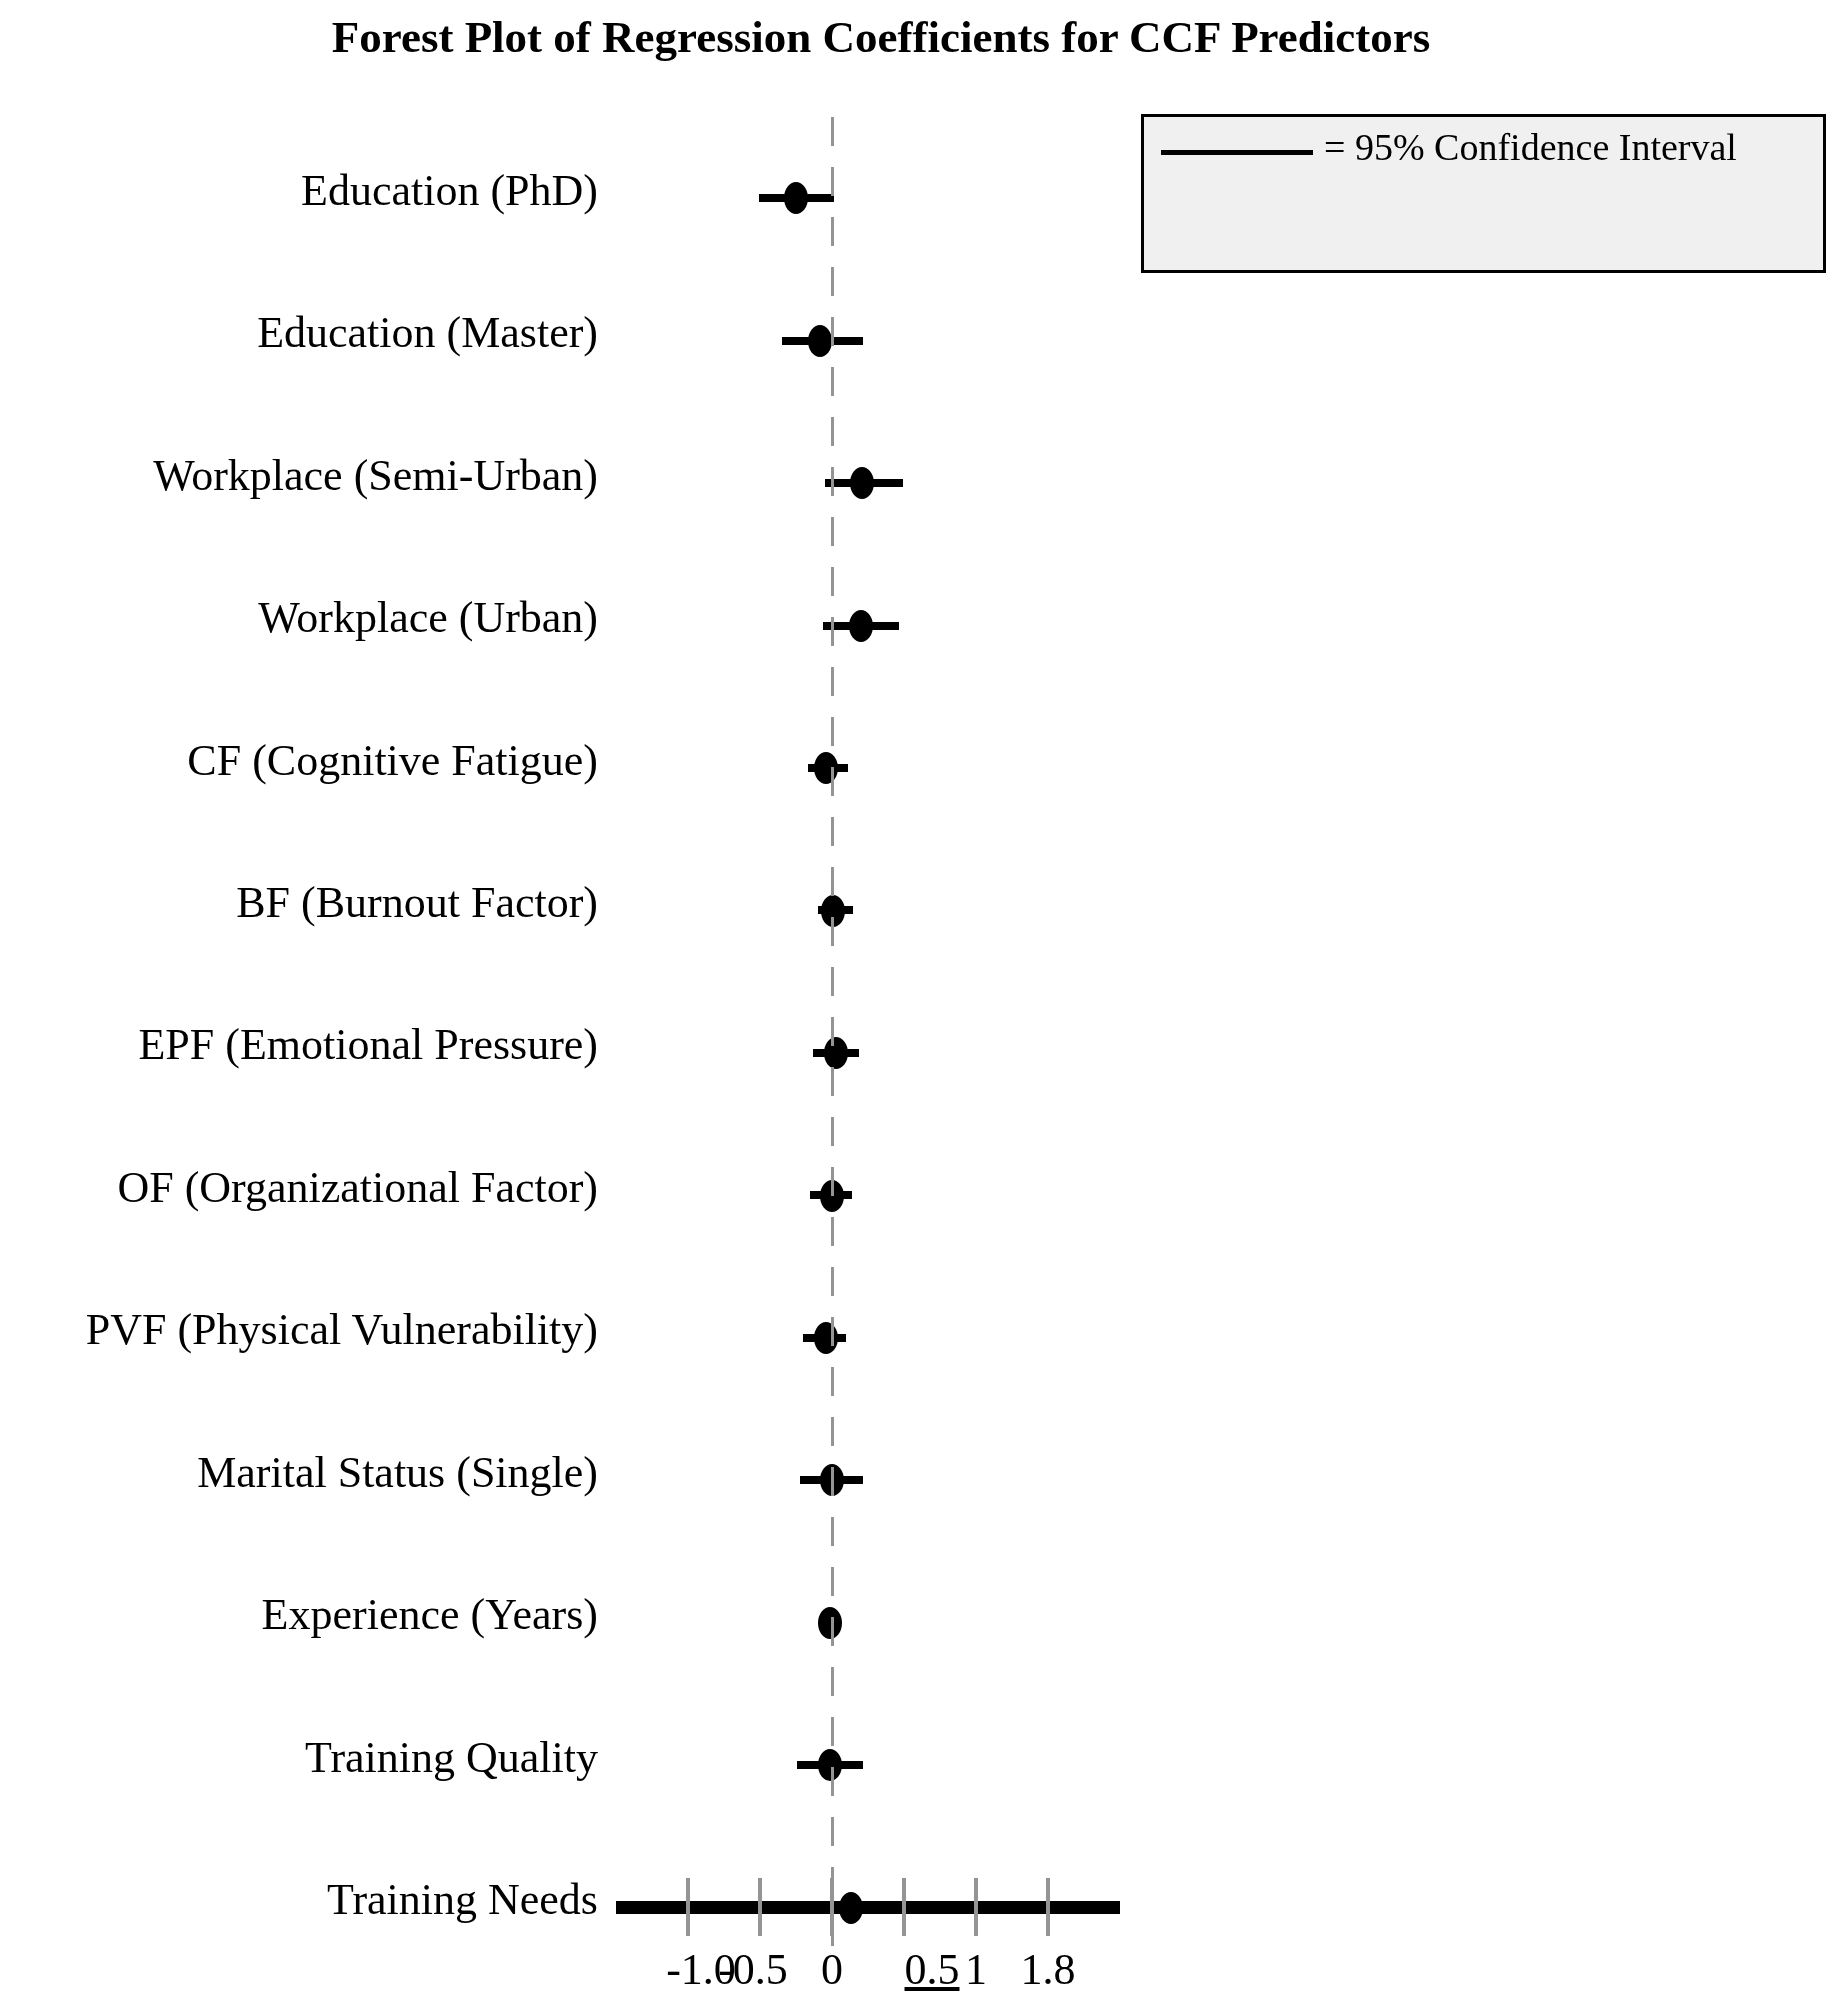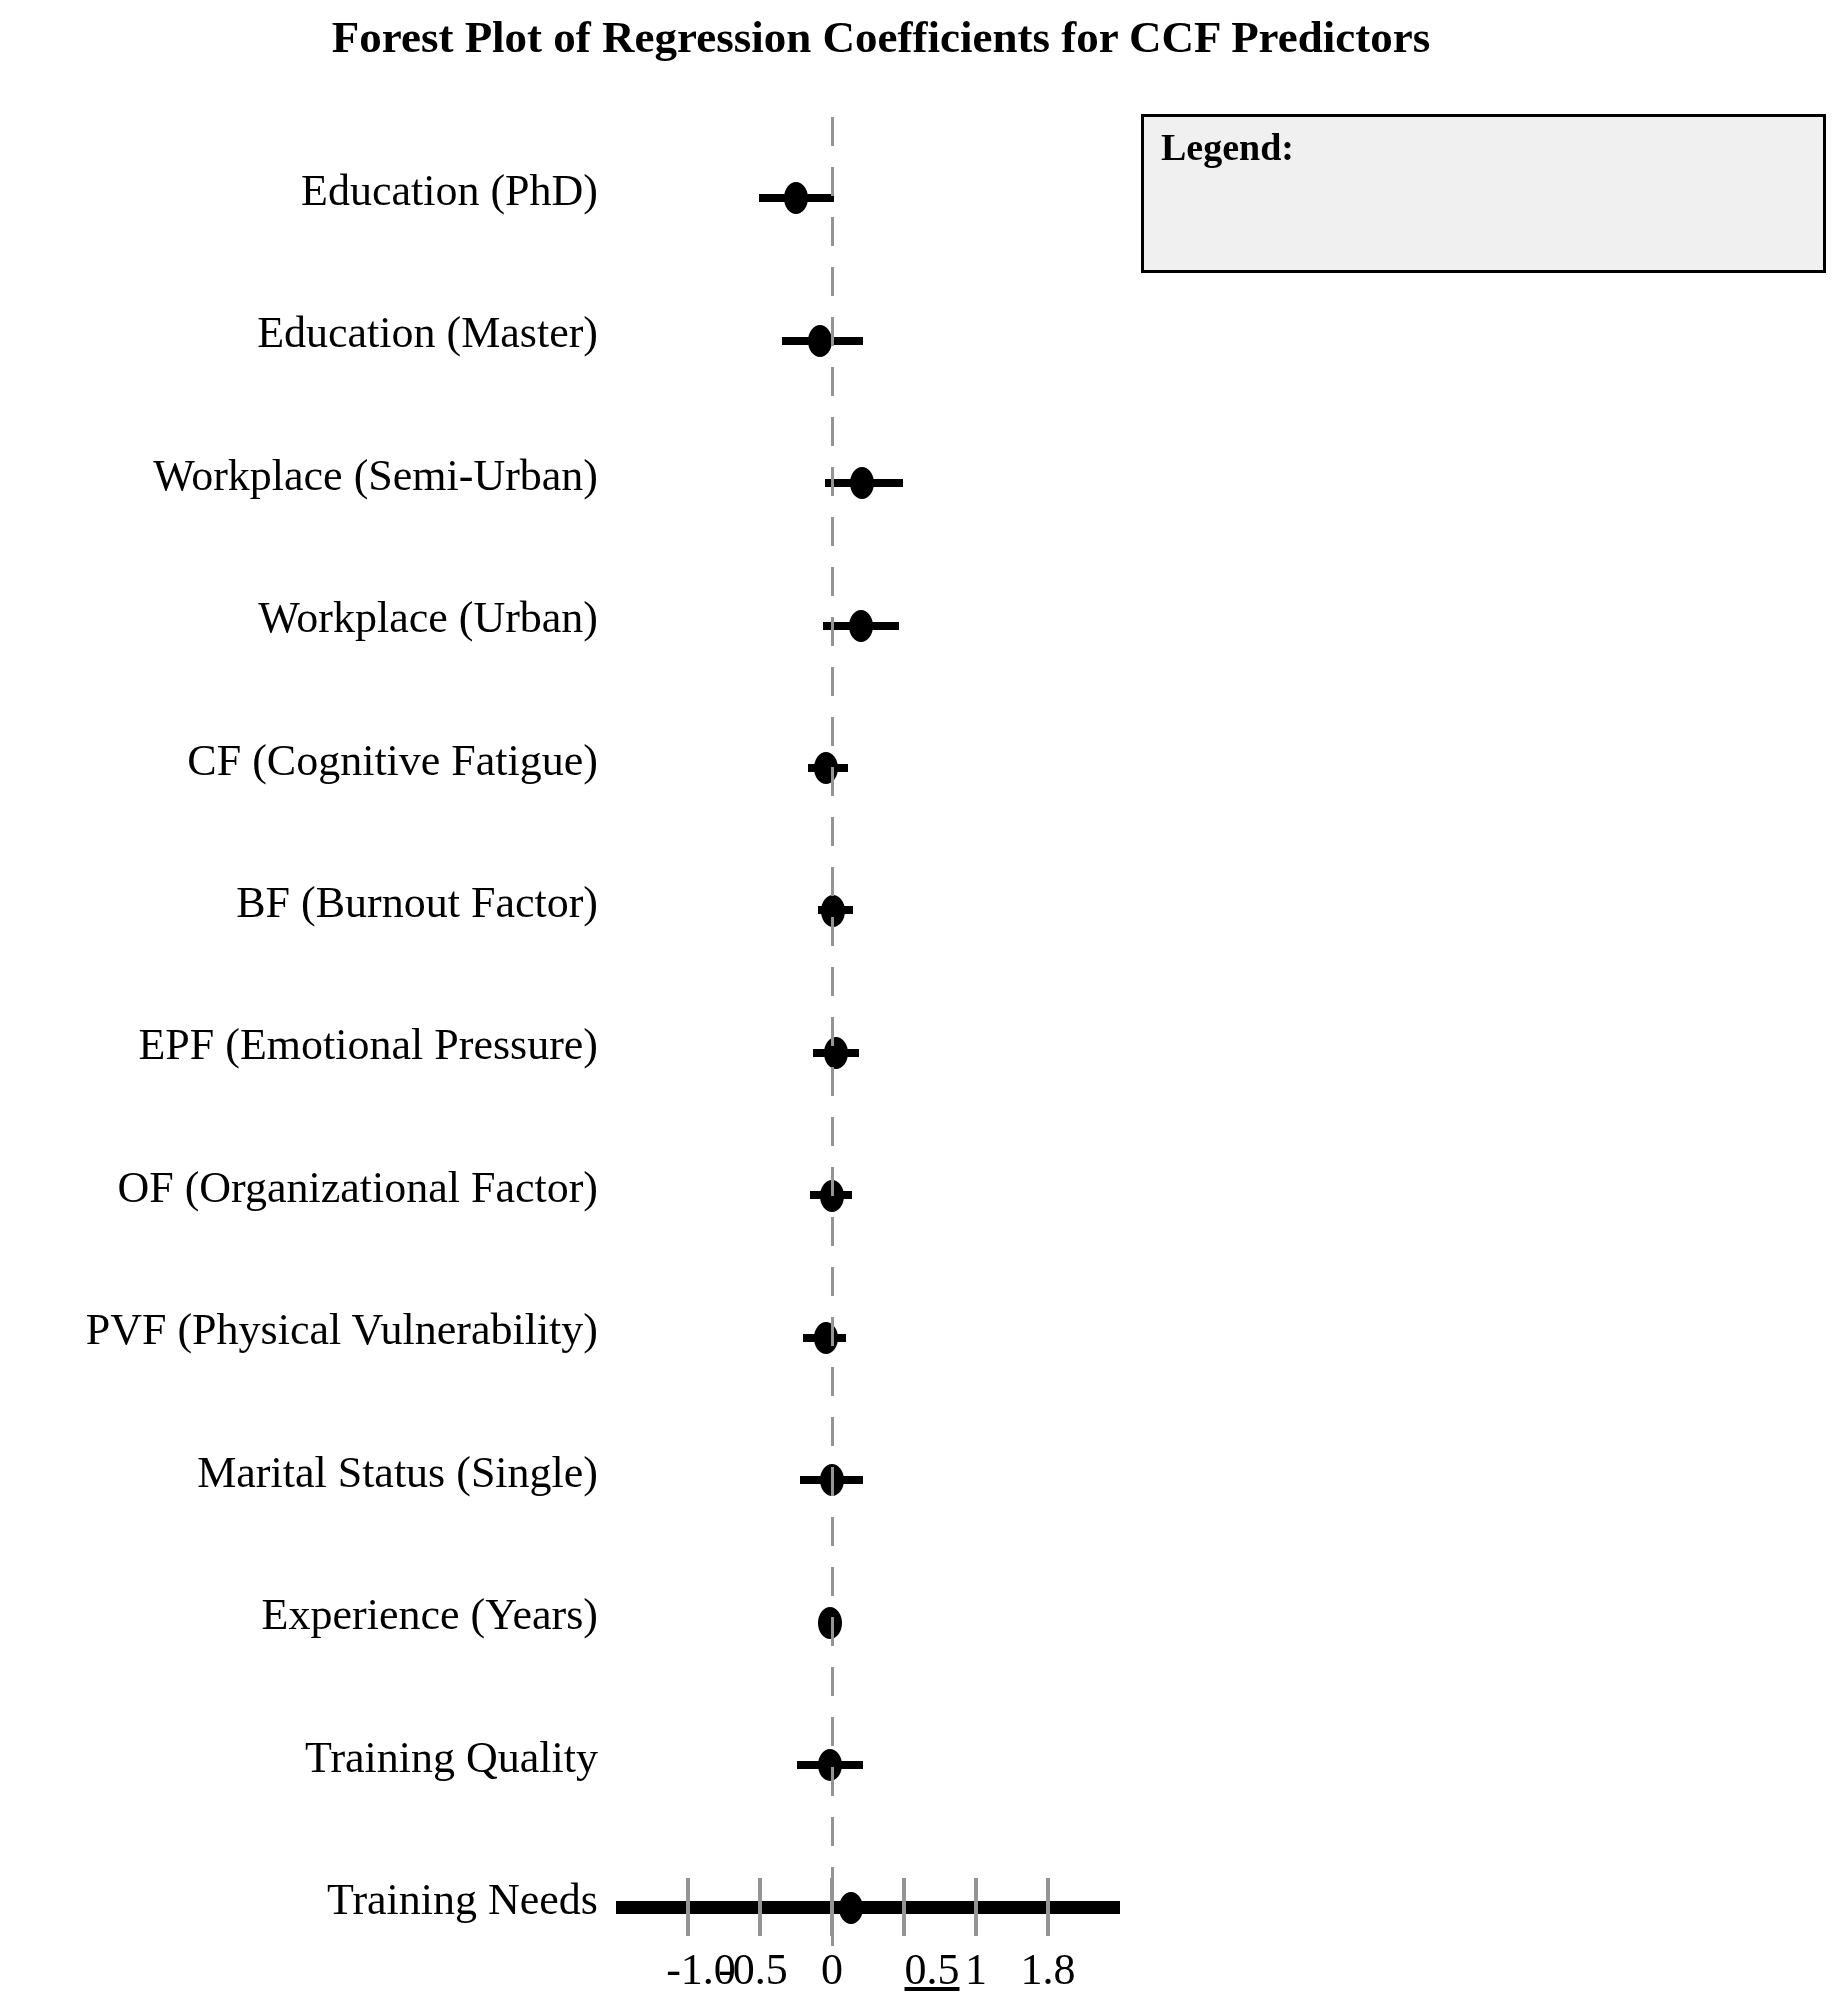--- a/index.html
+++ b/index.html
@@ -43,21 +43,23 @@
     position:absolute;top:1942px;width:134px;text-align:center;
     font-size:44px;line-height:55px;z-index:4;
   }
 </style>
 </head>
 <body>
 
 <div class="chart-title">Forest Plot of Regression Coefficients for CCF Predictors</div>
 
 <div class="legend">
-  <div class="legend-heading">Legend:</div>
+  <div class="legend-row">
+    <span class="ci-swatch"></span><span>= 95% Confidence Interval</span>
+  </div>
 </div>
 
 <div id="plot">
     <div class="row-label" style="top: 165px;">Education (PhD)</div>
     <div class="ci-line" style="left: 759px; width: 75px; top: 194px; height: 8px;"></div>
     <div class="dot" style="left: 784px; top: 182px;"></div>
     <div class="row-label" style="top: 307px;">Education (Master)</div>
     <div class="ci-line" style="left: 782px; width: 81px; top: 337px; height: 8px;"></div>
     <div class="dot" style="left: 808px; top: 325px;"></div>
     <div class="row-label" style="top: 450px;">Workplace (Semi-Urban)</div>

